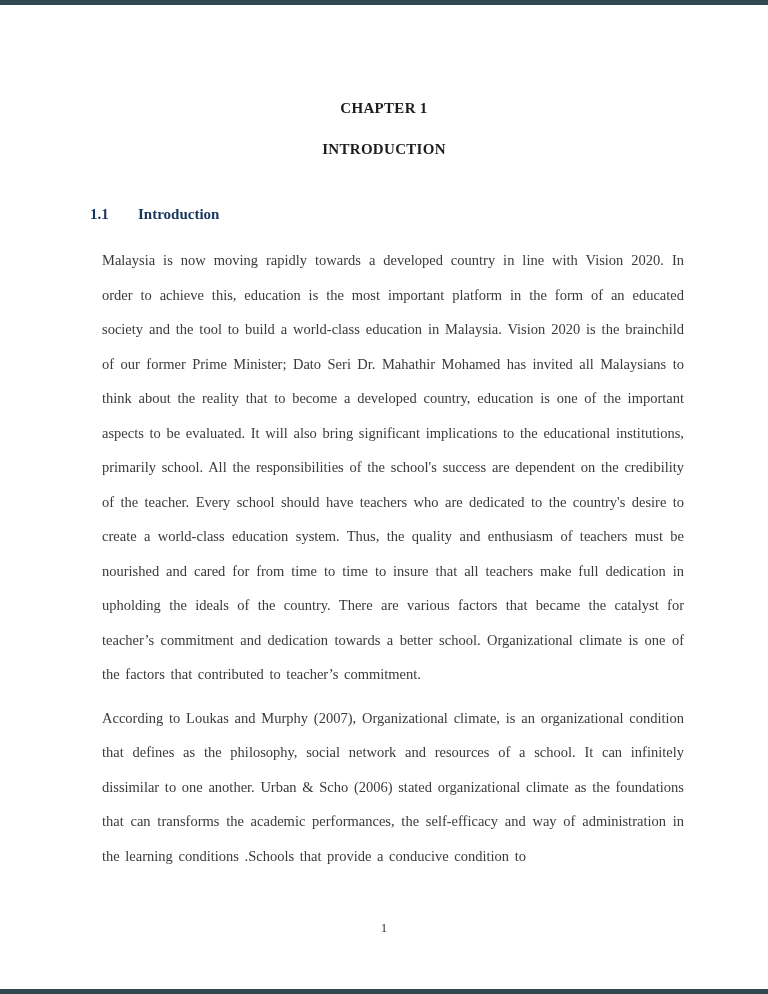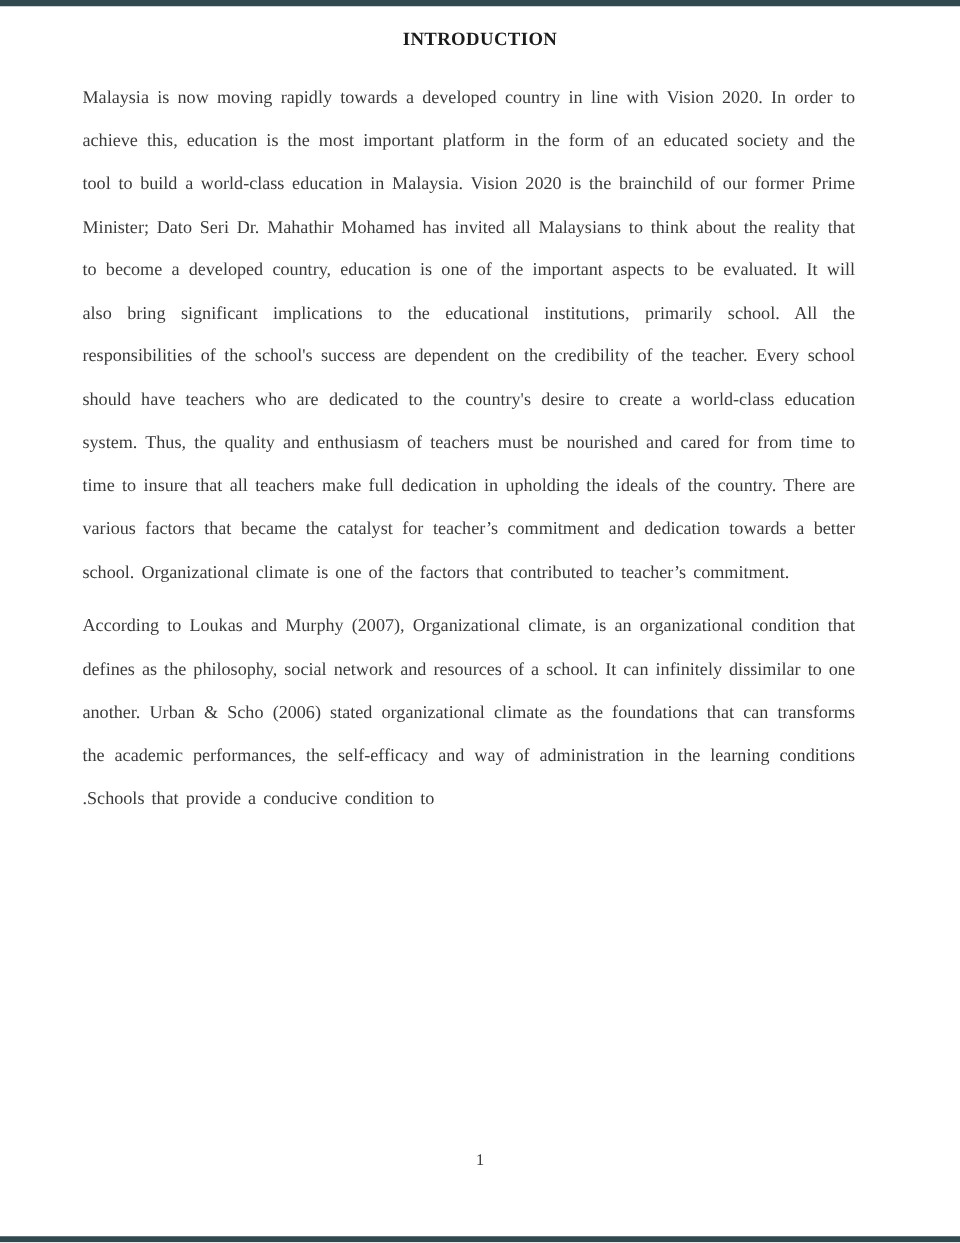--- a/index.html
+++ b/index.html
@@ -51,21 +51,21 @@
   }
   .section-number {
     width: 48px;
     flex: 0 0 48px;
   }
   .section-title {
     flex: 1;
   }
 
   .body-block {
-    padding-left: 66px;
+    padding-left: 102px;
     padding-right: 84px;
   }
   .para {
     text-align: justify;
     text-justify: inter-word;
     font-size: 14.5px;
     line-height: 34.5px;
     margin: 0;
     color: #3a3a3a;
     word-spacing: 2px;
@@ -88,23 +88,28 @@
     color: #3a3a3a;
   }
 </style>
 </head>
 <body>
 
 <div class="page">
 
   <div class="edge-bar top"></div>
 
+  <div class="doc-heading chapter-label">CHAPTER  1</div>
 
   <div class="doc-heading chapter-title">INTRODUCTION</div>
 
+  <div class="section-row">
+    <span class="section-number">1.1</span>
+    <span class="section-title">Introduction</span>
+  </div>
 
   <div class="body-block">
     <p class="para para-1">Malaysia is now moving rapidly towards a developed country in line with Vision 2020. In order to achieve this, education is the most important platform in the form of an educated society and the tool to build a world-class education in Malaysia. Vision 2020 is the brainchild of our former Prime Minister; Dato Seri Dr. Mahathir Mohamed has invited all Malaysians to think about the reality that to become a developed country, education is one of the important aspects to be evaluated. It will also bring significant implications to the educational institutions, primarily school. All the responsibilities of the school's success are dependent on the credibility of the teacher. Every school should have teachers who are dedicated to the country's desire to create a world-class education system. Thus, the quality and enthusiasm of teachers must be nourished and cared for from time to time to insure that all teachers make full dedication in upholding the ideals of the country. There are various factors that became the catalyst for teacher’s commitment and dedication towards a better school. Organizational climate is one of the factors that contributed to teacher’s commitment.</p>
     <p class="para para-2">According to Loukas and Murphy (2007), Organizational climate, is an organizational condition that defines as the philosophy, social network and resources of a school. It can infinitely dissimilar to one another. Urban &amp; Scho (2006) stated organizational climate as the   foundations that can transforms the academic performances, the self-efficacy and way of administration in the learning conditions .Schools that provide a conducive condition to</p>
   </div>
 
   <div class="page-number">1</div>
 
   <div class="edge-bar bottom"></div>
 

